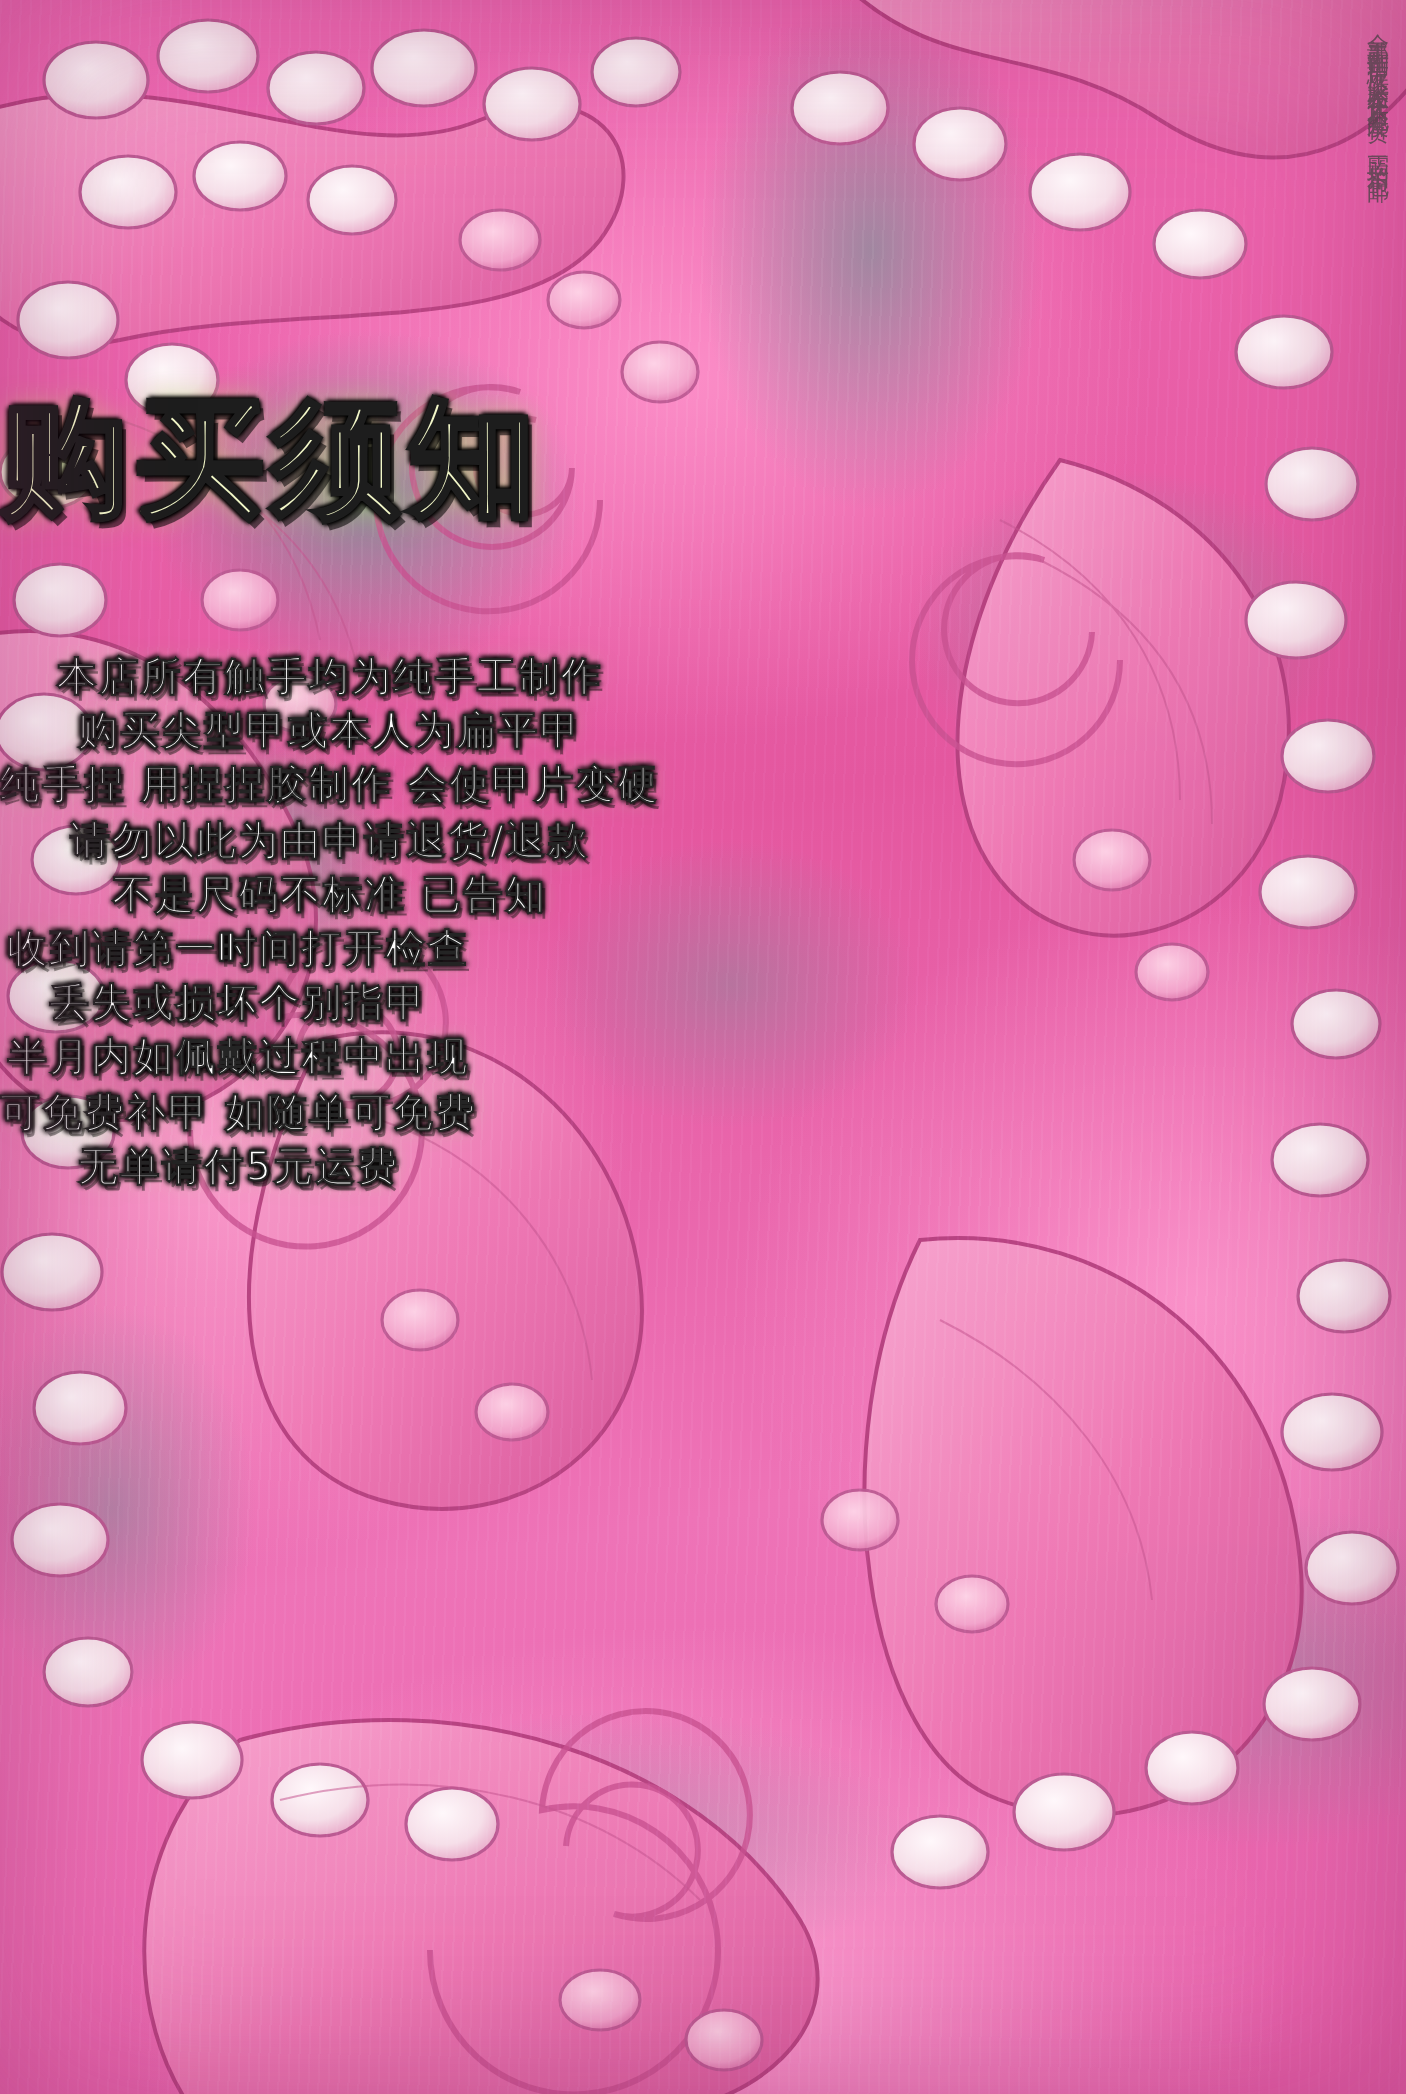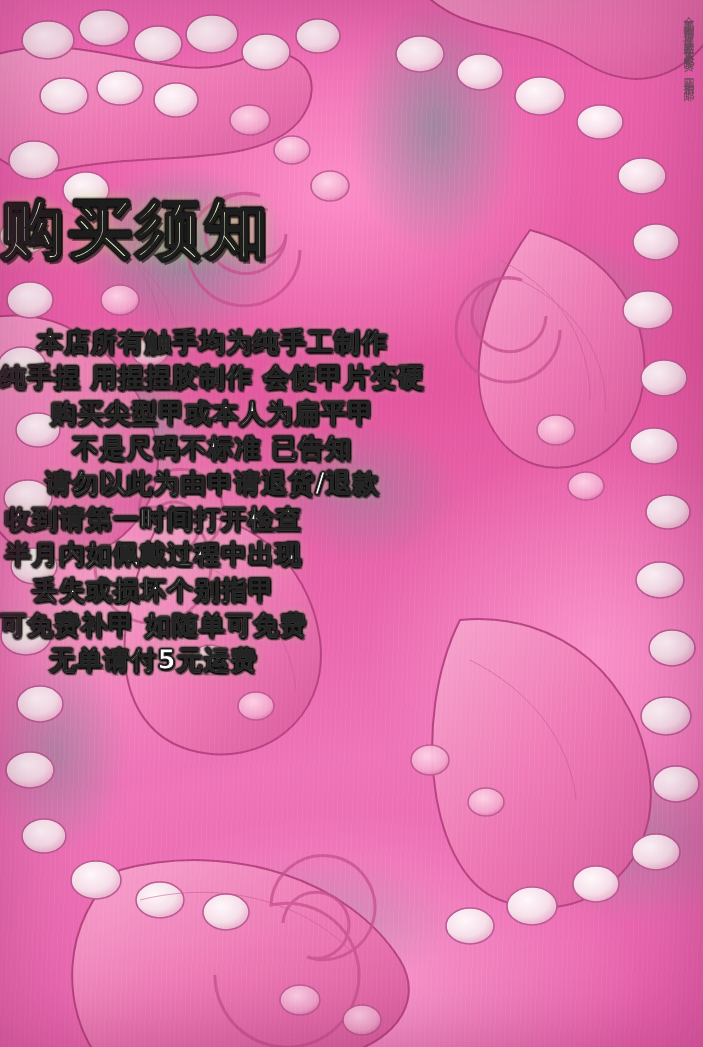--- a/index.html
+++ b/index.html
@@ -96,22 +96,22 @@
     -webkit-text-stroke: 2px #1d1d1d;
     margin: 0 0 52px 0;
   }
   .para {
     display: flex;
     flex-direction: column;
     align-items: center;
   }
   .para.block-2 { }
   .line {
-    font-size: 26px;
-    font-weight: 700;
+    font-size: 20px;
+    font-weight: 400;
     line-height: 1.36;
     color: #ffffff;
     letter-spacing: 1px;
     text-shadow:
       0 0 3px #000,
       1.5px 0 2px #000,
       -1.5px 0 2px #000,
       0 1.5px 2px #000,
       0 -1.5px 2px #000,
       0 0 10px rgba(140,255,120,.55),
@@ -245,29 +245,29 @@
 
   <div class="bg-stripes"></div>
 
   <div class="side-text">全部手工制作自带一次性胶水胶布在大店不包邮发货 需购一拍下包邮</div>
 
   <div class="content">
     <h1 class="title">购买须知</h1>
 
     <div class="para block-1">
       <div class="line">本店所有触手均为纯手工制作</div>
+      <div class="line">购买尖型甲或本人为扁平甲</div>
       <div class="line">纯手捏 用捏捏胶制作 会使甲片变硬</div>
-      <div class="line">购买尖型甲或本人为扁平甲</div>
+      <div class="line">请勿以此为由申请退货/退款</div>
       <div class="line">不是尺码不标准 已告知</div>
-      <div class="line">请勿以此为由申请退货/退款</div>
     </div>
 
     <div class="para block-2">
       <div class="line">收到请第一时间打开检查</div>
+      <div class="line">丢失或损坏个别指甲</div>
       <div class="line">半月内如佩戴过程中出现</div>
-      <div class="line">丢失或损坏个别指甲</div>
       <div class="line">可免费补甲 如随单可免费</div>
       <div class="line">无单请付5元运费</div>
     </div>
   </div>
 
   <div class="vignette"></div>
 </div>
 
 </body></html>

